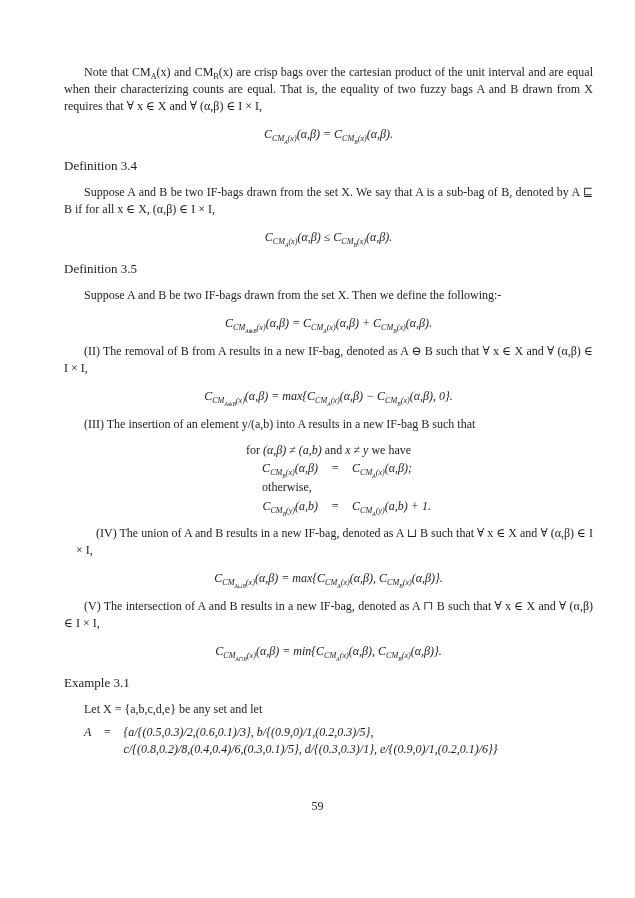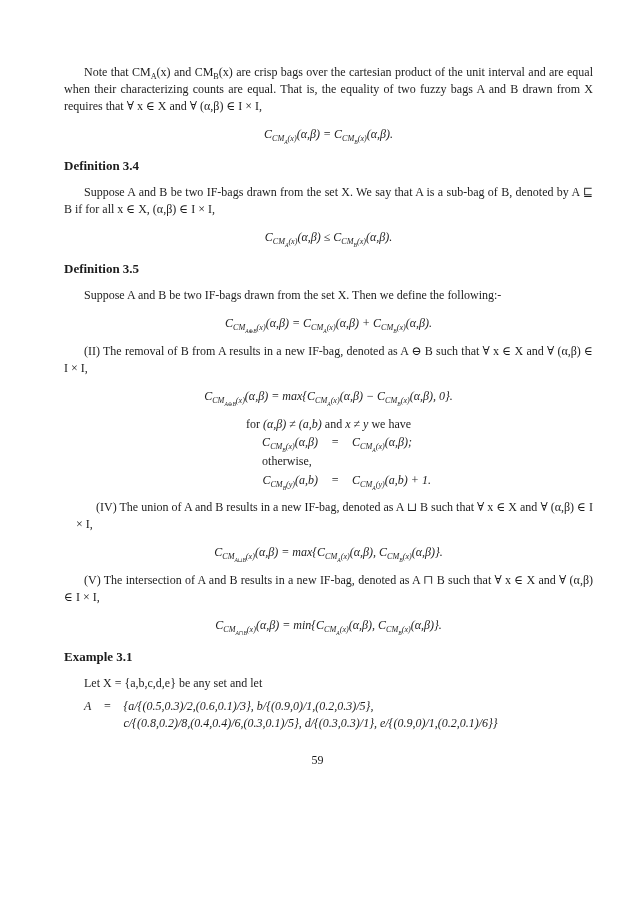--- a/index.html
+++ b/index.html
@@ -9,21 +9,21 @@
     position: relative;
     width: 635px; height: 744px;
     padding: 64px 42px 0 64px;
     font-family: "Liberation Serif", "DejaVu Serif", serif;
     font-size: 12px;
     line-height: 17px;
     color: #1c1c1c;
     background: #ffffff;
   }
   p { margin: 0; text-indent: 20px; text-align: justify; }
-  .heading { font-size: 13px; line-height: 17px; font-weight: bold; margin: 14px 0 10px 0; }
+  .heading { font-size: 13px; line-height: 17px; font-weight: normal; margin: 14px 0 10px 0; }
   .eq { text-align: center; margin: 11px 0; font-style: italic; text-indent: 0; }
   sub { font-size: 0.68em; line-height: 0; }
   .cond { text-align: center; margin-top: 9px; text-indent: 0; }
   .cond .m { font-style: italic; }
   .cases {
     display: grid;
     grid-template-columns: max-content 34px max-content;
     justify-content: center;
     transform: translateX(18px);
     line-height: 19px;
@@ -36,21 +36,21 @@
   .space-before { margin-top: 9px; margin-left: 12px; }
   .example-a {
     display: grid;
     grid-template-columns: max-content max-content max-content;
     column-gap: 12px;
     margin: 6px 0 0 20px;
     font-style: italic;
   }
   .pageno {
     position: absolute;
-    left: 0; right: 0; top: 752px;
+    left: 0; right: 0; top: 798px;
     text-align: center;
   }
 </style>
 </head>
 <body>
 
 <div class="page">
 
   <p>Note that CM<sub>A</sub>(x) and CM<sub>B</sub>(x) are crisp bags over the cartesian product of the unit interval and are equal when their characterizing counts are equal. That is, the equality of two fuzzy bags A and B drawn from X requires that ∀ x ∈ X and ∀ (α,β) ∈ I × I,</p>
   <div class="eq">C<sub>CM<sub>A</sub>(x)</sub>(α,β) = C<sub>CM<sub>B</sub>(x)</sub>(α,β).</div>
@@ -60,20 +60,21 @@
   <div class="eq">C<sub>CM<sub>A</sub>(x)</sub>(α,β) ≤ C<sub>CM<sub>B</sub>(x)</sub>(α,β).</div>
 
   <div class="heading">Definition 3.5</div>
   <p>Suppose A and B be two IF-bags drawn from the set X. Then we define the following:-</p>
 
   <div class="eq">C<sub>CM<sub>A⊕B</sub>(x)</sub>(α,β) = C<sub>CM<sub>A</sub>(x)</sub>(α,β) + C<sub>CM<sub>B</sub>(x)</sub>(α,β).</div>
 
   <p>(II) The removal of B from A results in a new IF-bag, denoted as A ⊖ B such that ∀ x ∈ X and ∀ (α,β) ∈ I × I,</p>
   <div class="eq">C<sub>CM<sub>A⊖B</sub>(x)</sub>(α,β) = max{C<sub>CM<sub>A</sub>(x)</sub>(α,β) − C<sub>CM<sub>B</sub>(x)</sub>(α,β), 0}.</div>
 
+  <p>(III) The insertion of an element y/(a,b) into A results in a new IF-bag B such that</p>
 
   <div class="cond"><span>for </span><span class="m">(α,β) ≠ (a,b)</span><span> and </span><span class="m">x ≠ y</span><span> we have</span></div>
 
   <div class="cases">
     <span class="lhs">C<sub>CM<sub>B</sub>(x)</sub>(α,β)</span>
     <span class="sign">=</span>
     <span class="rhs">C<sub>CM<sub>A</sub>(x)</sub>(α,β);</span>
     <span class="otherwise">otherwise,</span>
     <span class="lhs">C<sub>CM<sub>B</sub>(y)</sub>(a,b)</span>
     <span class="sign">=</span>

